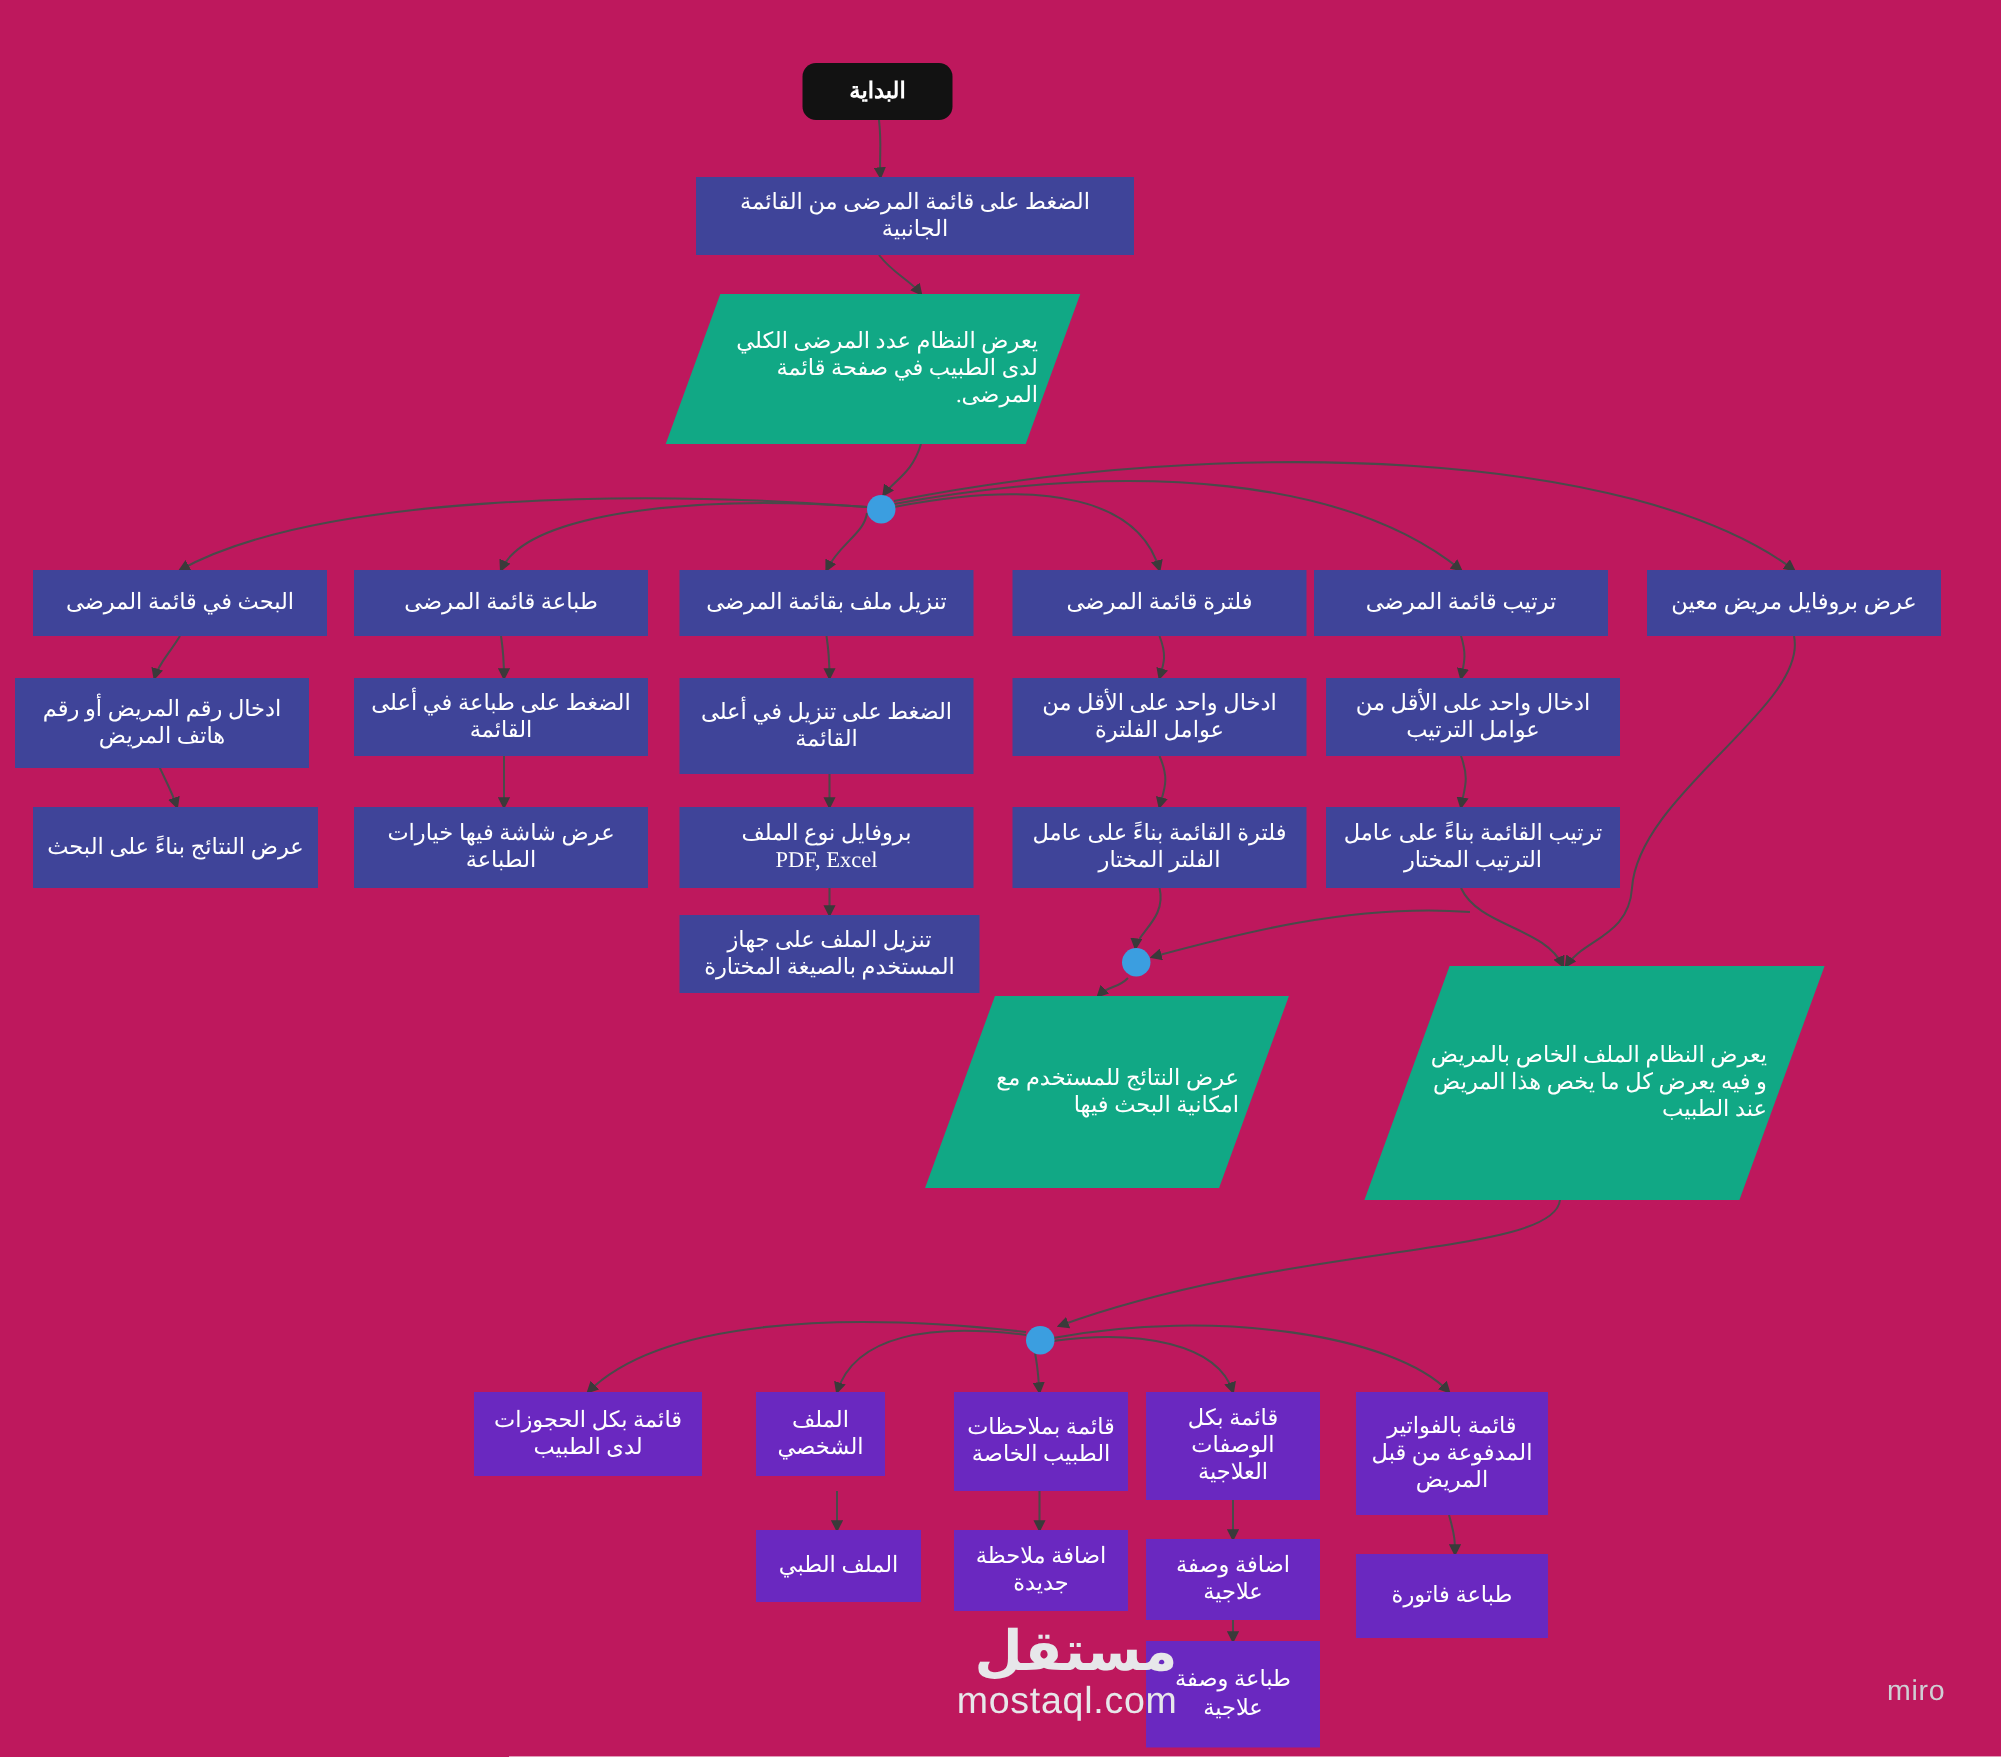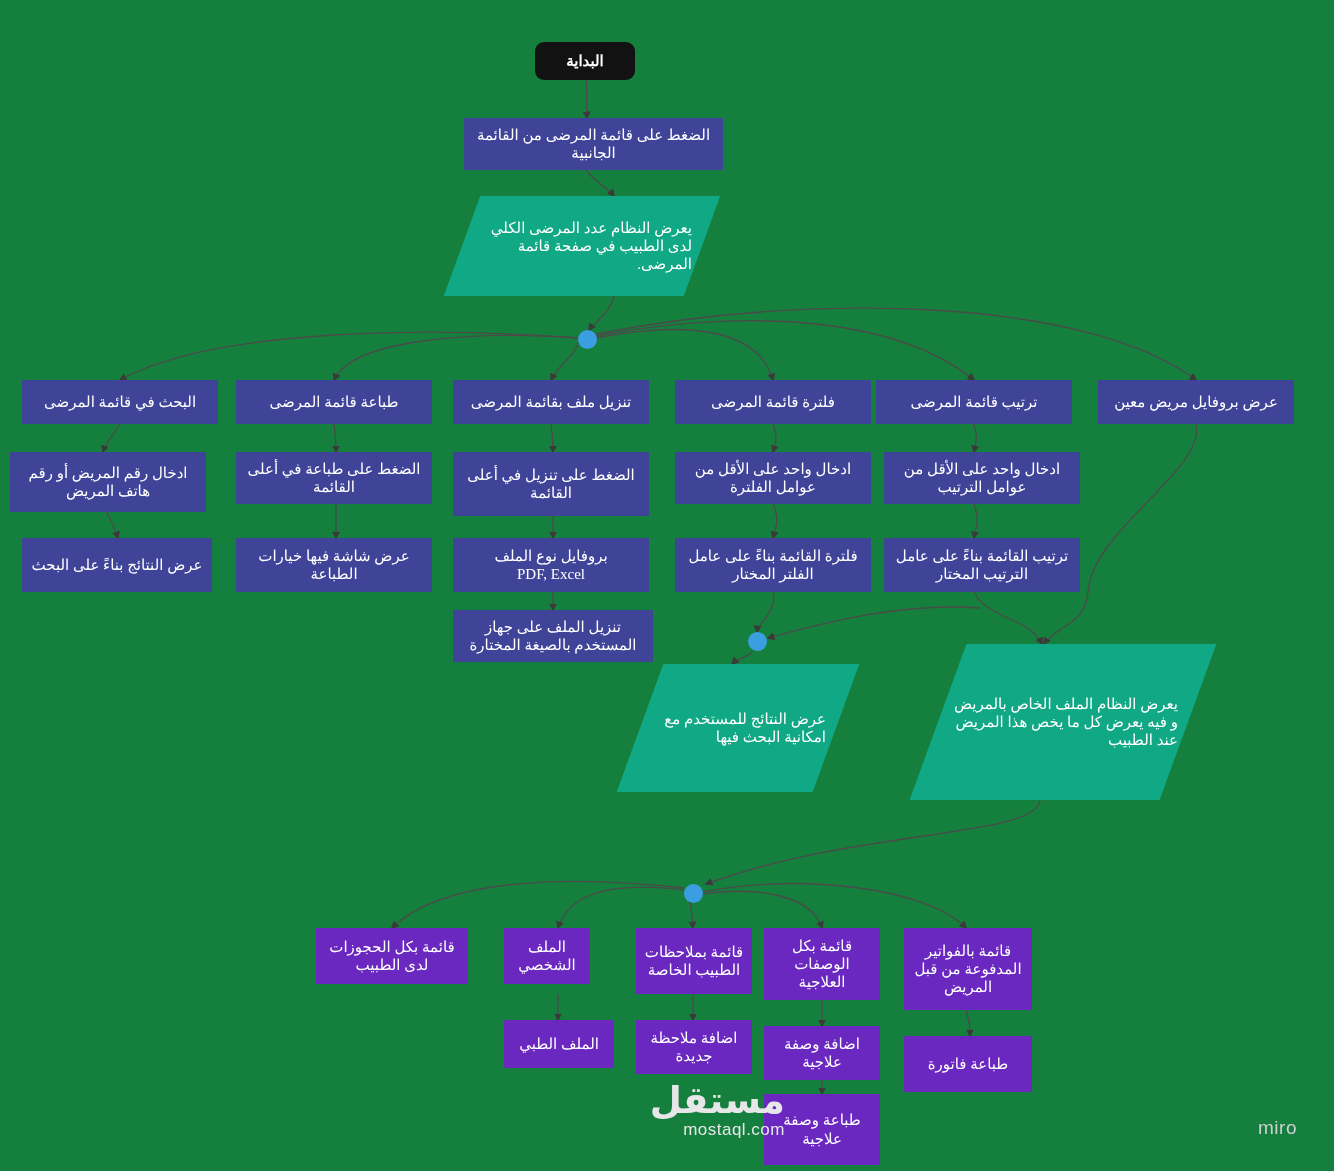--- a/index.html
+++ b/index.html
@@ -5,21 +5,21 @@
 <style>
   html,body{margin:0;padding:0;background:#ffffff;}
   body{
     font-family:"Liberation Serif","DejaVu Serif",serif;
     -webkit-font-smoothing:antialiased;
   }
   #canvas{
     position:relative;
     width:1334px;
     height:1171px;
-    background:#15803d;
+    background:#be185d;
     overflow:hidden;
   }
   #edges{
     position:absolute;
     left:0;top:0;
     width:1334px;height:1171px;
     pointer-events:none;
     z-index:1;
   }
   .node{
@@ -96,21 +96,21 @@
   #wm-main .wm-ar{
     font-family:"DejaVu Sans",sans-serif;
     font-size:37px;
     font-weight:700;
     color:#e7e7ea;
     line-height:1;
     letter-spacing:1px;
   }
   #wm-main .wm-en{
     font-family:"Liberation Sans",sans-serif;
-    font-size:17px;
+    font-size:25px;
     color:#e7e7ea;
     line-height:1.25;
     letter-spacing:.5px;
   }
   #wm-miro{
     left:1258px;top:1117px;
     font-family:"Liberation Sans",sans-serif;
     font-size:19px;
     color:#cfcfd4;
     letter-spacing:.5px;
@@ -177,21 +177,21 @@
       <path d="M 558,994 C 558,1008 558,1012 558,1020"></path>
       <path d="M 693,994 C 693,1008 693,1012 693,1020"></path>
       <path d="M 822,1000 C 822,1014 822,1018 822,1026"></path>
       <path d="M 822,1070 C 822,1084 822,1088 822,1094"></path>
       <path d="M 966,1010 C 970,1024 970,1028 970,1036"></path>
     </g>
   </svg>
 
   <div class="node start" style="left:535px;top:42px;width:100px;height:38px;">البداية</div>
 
-  <div class="node process" style="left:464px;top:118px;width:259px;height:52px;">الضغط على قائمة المرضى من القائمة الجانبية</div>
+  <div class="node process" style="left:464px;top:118px;width:292px;height:52px;">الضغط على قائمة المرضى من القائمة الجانبية</div>
 
   <div class="node io" style="left:462px;top:196px;width:240px;height:100px;">
     <span class="skew"></span>
     <span class="txt">يعرض النظام عدد المرضى الكلي لدى الطبيب في صفحة قائمة المرضى.</span>
   </div>
 
   <div class="hub" style="left:578px;top:330px;"></div>
 
   <div class="node process" style="left:22px;top:380px;width:196px;height:44px;">البحث في قائمة المرضى</div>
 

